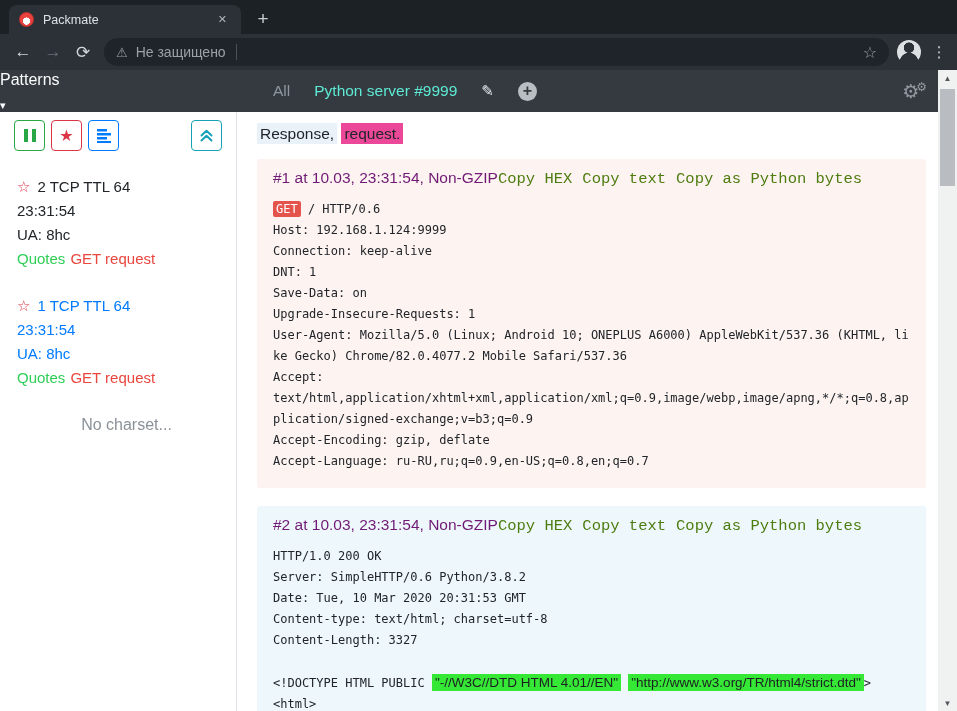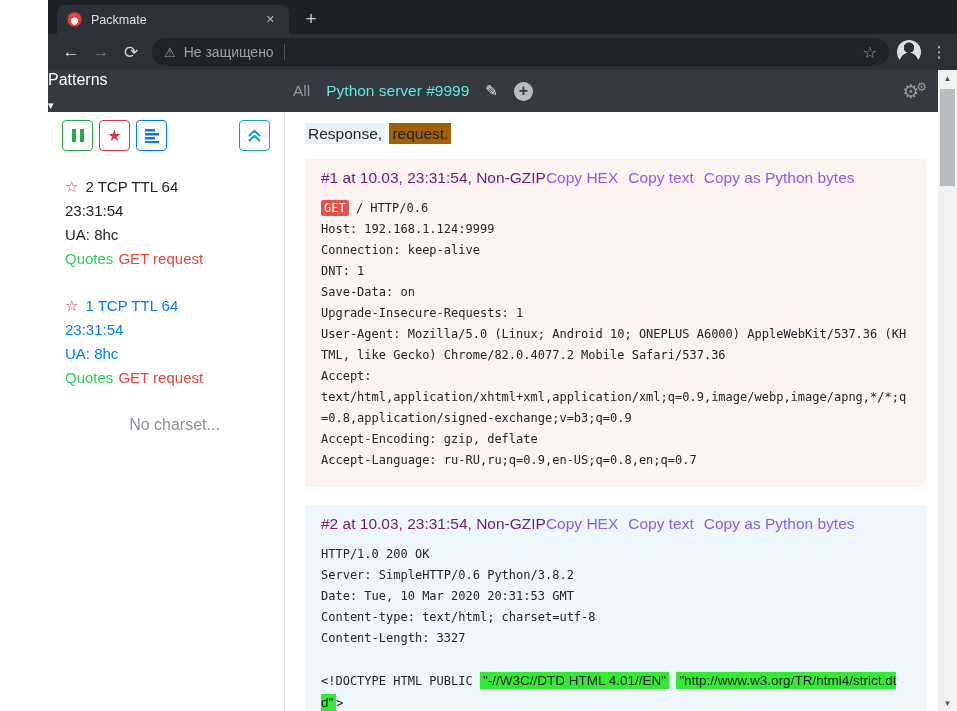--- a/index.html
+++ b/index.html
@@ -2,21 +2,21 @@
 <html><head>
 <meta charset="utf-8">
 <style>
   * { box-sizing: border-box; }
   html,body { margin:0; padding:0; }
   body {
     width:957px; height:711px; overflow:hidden;
     font-family:"Liberation Sans", sans-serif;
     background:#fff;
   }
-  .browser { width:957px; height:562px; position:relative;padding-left:48px; }
+  .browser { width:957px; height:562px; position:relative; }
 
   
   .tabstrip { height:34px; background:#1c2126; display:flex; align-items:flex-end; }
   .tab {
     width:232px; height:29px; margin-left:9px; background:#2b3137;
     border-radius:8px 8px 0 0; display:flex; align-items:center;
     padding:0 10px; gap:9px; color:#dde1e5; font-size:12.5px;
   }
   .favicon {
     width:15px; height:15px; border-radius:50%;
@@ -49,21 +49,21 @@
   }
   .kebab { width:20px; text-align:center; color:#cfd3d7; font-size:15px; }
 
   
   .page { position:relative; height:641px; background:#fff; overflow:hidden; }
 
   .app-header { height:42px; background:#343a40; display:flex; align-items:center; }
   .patterns { width:237px; display:flex; justify-content:center; align-items:flex-start; gap:7px;
     color:#fbfcfd; font-size:16px;flex-direction:column; }
   .caret { font-size:11px; margin-top:3px; color:#fbfcfd; }
-  .service-tabs { display:flex; align-items:center; gap:16px; margin-left:8px; font-size:15.5px; }
+  .service-tabs { display:flex; align-items:center; gap:24px; margin-left:36px; font-size:15.5px; }
   .tab-all { color:#8f979e; }
   .tab-svc { color:#5eead4; }
   .pencil-icon { color:#e8ebed; font-size:15px; }
   .addsvc { width:19px; height:19px; border-radius:50%; background:#b9bec3; color:#343a40;
     display:flex; align-items:center; justify-content:center; font-size:16px; font-weight:bold; line-height:1; }
   .gears { margin-left:auto; margin-right:30px; color:#93999f; white-space:nowrap; }
   .gear-big { font-size:19px; }
   .gear-small { font-size:12px; vertical-align:top; margin-left:-3px; }
 
   .content { display:flex; height:599px; }
@@ -90,28 +90,28 @@
   .item .item-star { color:#dc3545; margin-right:7px; font-size:15px; }
   .item.selected .item-row { color:#007bff; }
   .tag-green { color:#2fce57; margin-right:5px; }
   .tag-red { color:#e8463e; }
   .no-results { text-align:center; color:#8a9199; font-size:16px; margin-top:16px; }
 
   
   .main { flex:1; padding:13px 31px 0 20px; min-width:0; }
   .filter-line { font-size:15.5px; color:#212529; margin-bottom:16px; }
   .hl-blue { background:#e9f2f9; padding:2px 3px; }
-  .hl-pink { background:#a16207; padding:2px 3px; }
+  .hl-pink { background:#ec4899; padding:2px 3px; }
 
   .card { border-radius:3px; padding:10px 16px 16px; margin-bottom:18px; }
   .card.pink { background:#fdf3f1; }
   .card.blue { background:#eef8fc; }
   .card-head { display:flex; align-items:baseline; font-size:15.5px; }
   .card-title { color:#701a75; white-space:nowrap; }
-  .copy-link { color:#8b5cf6; text-decoration:none; margin-right:10px; white-space:nowrap; }
+  .copy-link { color:#4d7c0f; text-decoration:none; margin-right:10px; white-space:nowrap;font-family:Liberation Mono, monospace; }
   pre.pkt {
     margin:11px 0 0; font-family:"DejaVu Sans Mono", monospace;
     font-size:12px; line-height:21px; color:#212529;
     white-space:pre-wrap; word-break:break-all; overflow-wrap:anywhere;
   }
   mark.mk-red { background:#e4544c; color:#ffffff; padding:1px 3px; border-radius:2px; }
   mark.mk-green { background:#35e835; color:#1d2023; padding:1px 3px;
     font-family:"Liberation Sans", sans-serif; font-size:13.5px; }
 
   

